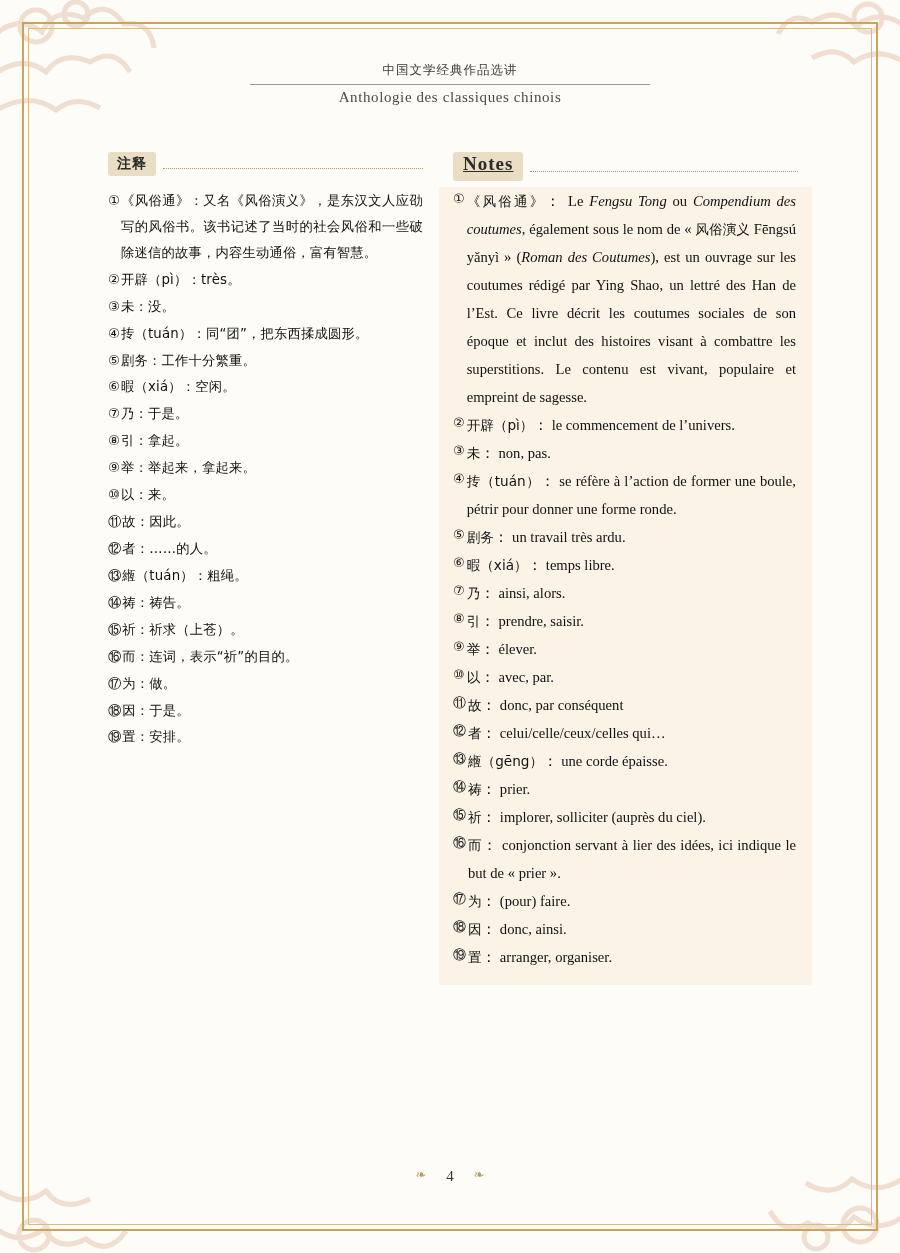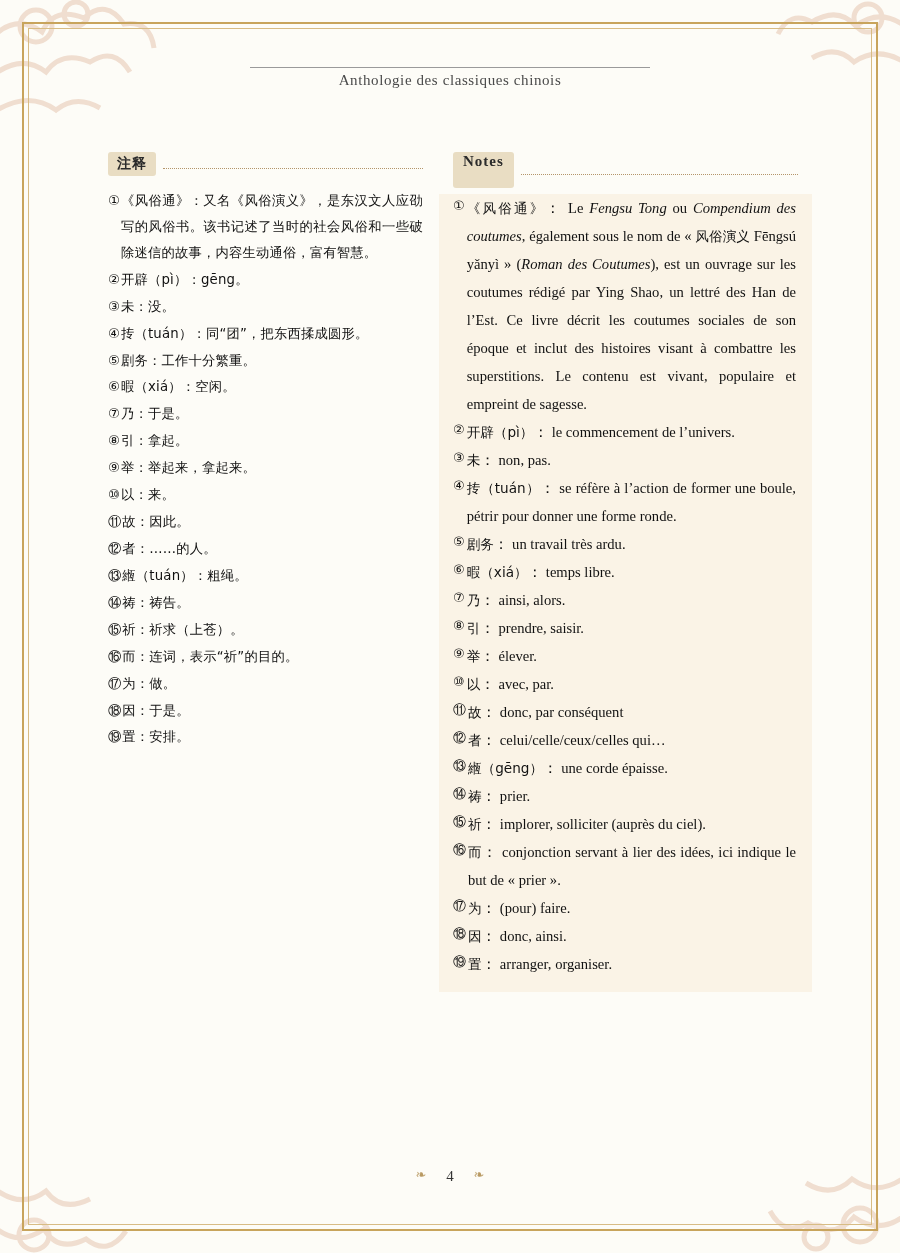--- a/index.html
+++ b/index.html
@@ -90,22 +90,23 @@
     color: #2b2b2b;
     font-family: "DejaVu Sans", sans-serif;
     font-weight: bold;
     font-size: 14px;
     padding: 3px 9px 3px 9px;
     border-radius: 3px;
     letter-spacing: 1px;
   }
   .sec-head .tag.fr {
     font-family: "Liberation Serif", serif;
-    font-size: 15px;
-    padding: 1px 10px 18px 10px;
+    font-size: 19px;
+    padding: 1px 10px 6px 10px;
+    text-decoration: underline;
   }
   .sec-head .dots {
     flex: 1;
     border-bottom: 1px dotted #b4956a;
     height: 1px;
     position: relative;
     top: 4px;
   }
 
   
@@ -220,39 +221,40 @@
       <path d="M190 80 q-30 26 -58 6 q-20 20 -46 4"></path>
       <circle cx="140" cy="132" r="17"></circle>
       <circle cx="96" cy="144" r="12"></circle>
     </g>
   </svg>
 </div>
 
 <div class="page-border"></div>
 
 <div class="runhead">
+  <div class="cn">中国文学经典作品选讲</div>
   <div class="rule"></div>
   <div class="fr">Anthologie des classiques chinois</div>
 </div>
 
 <div class="content">
 
   <div class="col-left">
     <div class="sec-head">
       <span class="tag">注释</span>
       <span class="dots"></span>
     </div>
     <div class="notes-cn" id="cn-list">
         <div class="item">
           <span class="num">①</span>
           <span class="txt">《风俗通》：又名《风俗演义》，是东汉文人应劭写的风俗书。该书记述了当时的社会风俗和一些破除迷信的故事，内容生动通俗，富有智慧。</span>
         </div>
         <div class="item">
           <span class="num">②</span>
-          <span class="txt">开辟（pì）：gēng。</span>
+          <span class="txt">开辟（pì）：très。</span>
         </div>
         <div class="item">
           <span class="num">③</span>
           <span class="txt">未：没。</span>
         </div>
         <div class="item">
           <span class="num">④</span>
           <span class="txt">抟（tuán）：同“团”，把东西揉成圆形。</span>
         </div>
         <div class="item">

